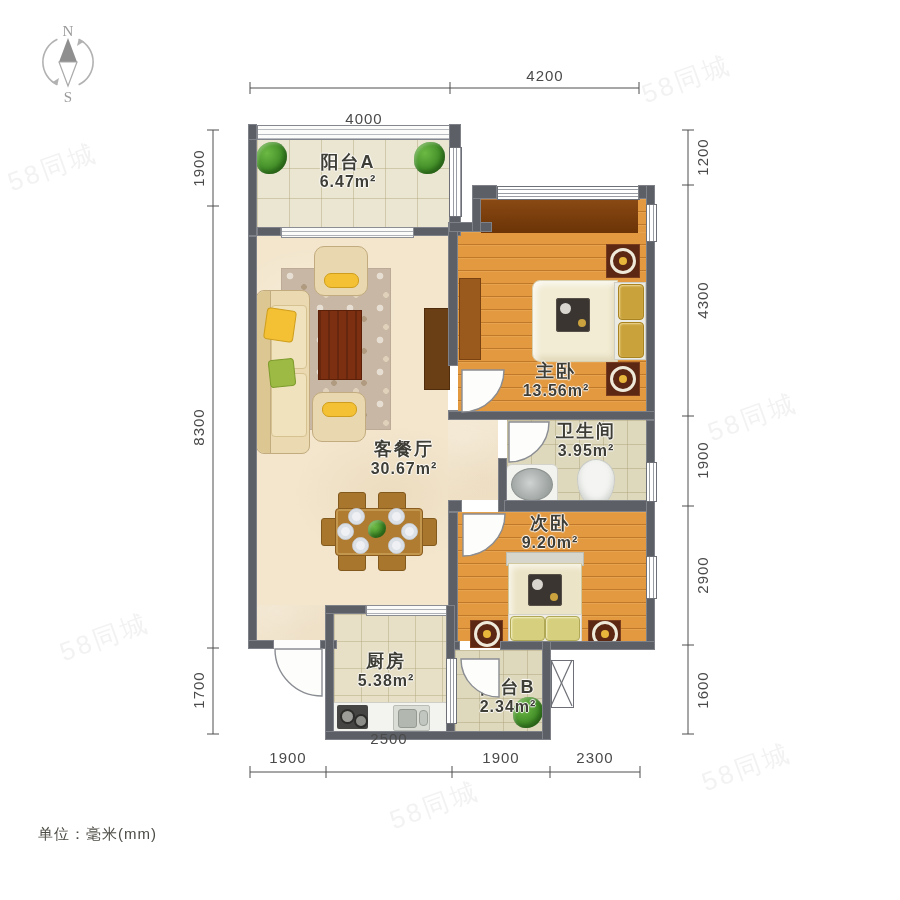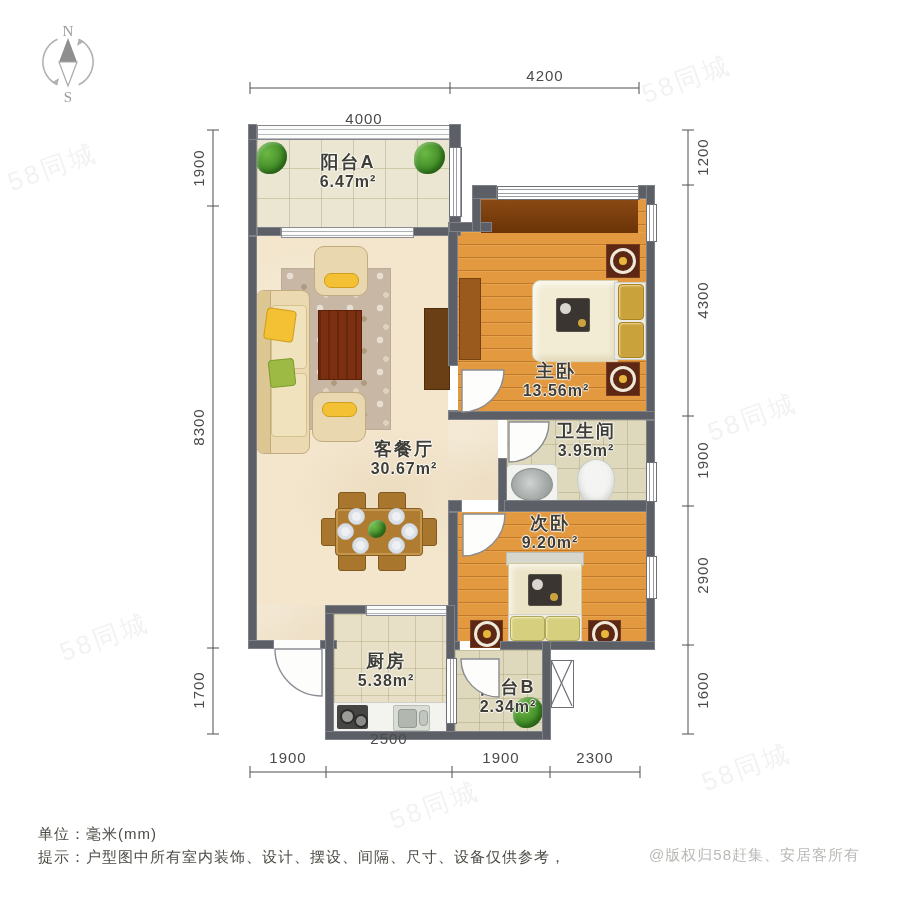--- a/index.html
+++ b/index.html
@@ -303,18 +303,14 @@
 
     <g stroke="#6d7076" stroke-width="1.2">
       <line x1="551" y1="660" x2="572" y2="706"></line>
       <line x1="572" y1="660" x2="551" y2="706"></line>
     </g>
   </svg>
 
   <div class="foot" style="left:38px;top:825px;">
     <span>单位：</span><span>毫米(mm)</span>
   </div>
-  <div class="foot" style="left:38px;top:848px;">
-    <span>提示：</span><span>户型图中所有室内装饰、设计、摆设、间隔、尺寸、设备仅供参考，</span>
-  </div>
-  <div class="copyright" style="right:40px;top:846px;">@版权归58赶集、安居客所有</div>
 
 </div>
 
 </body></html>

